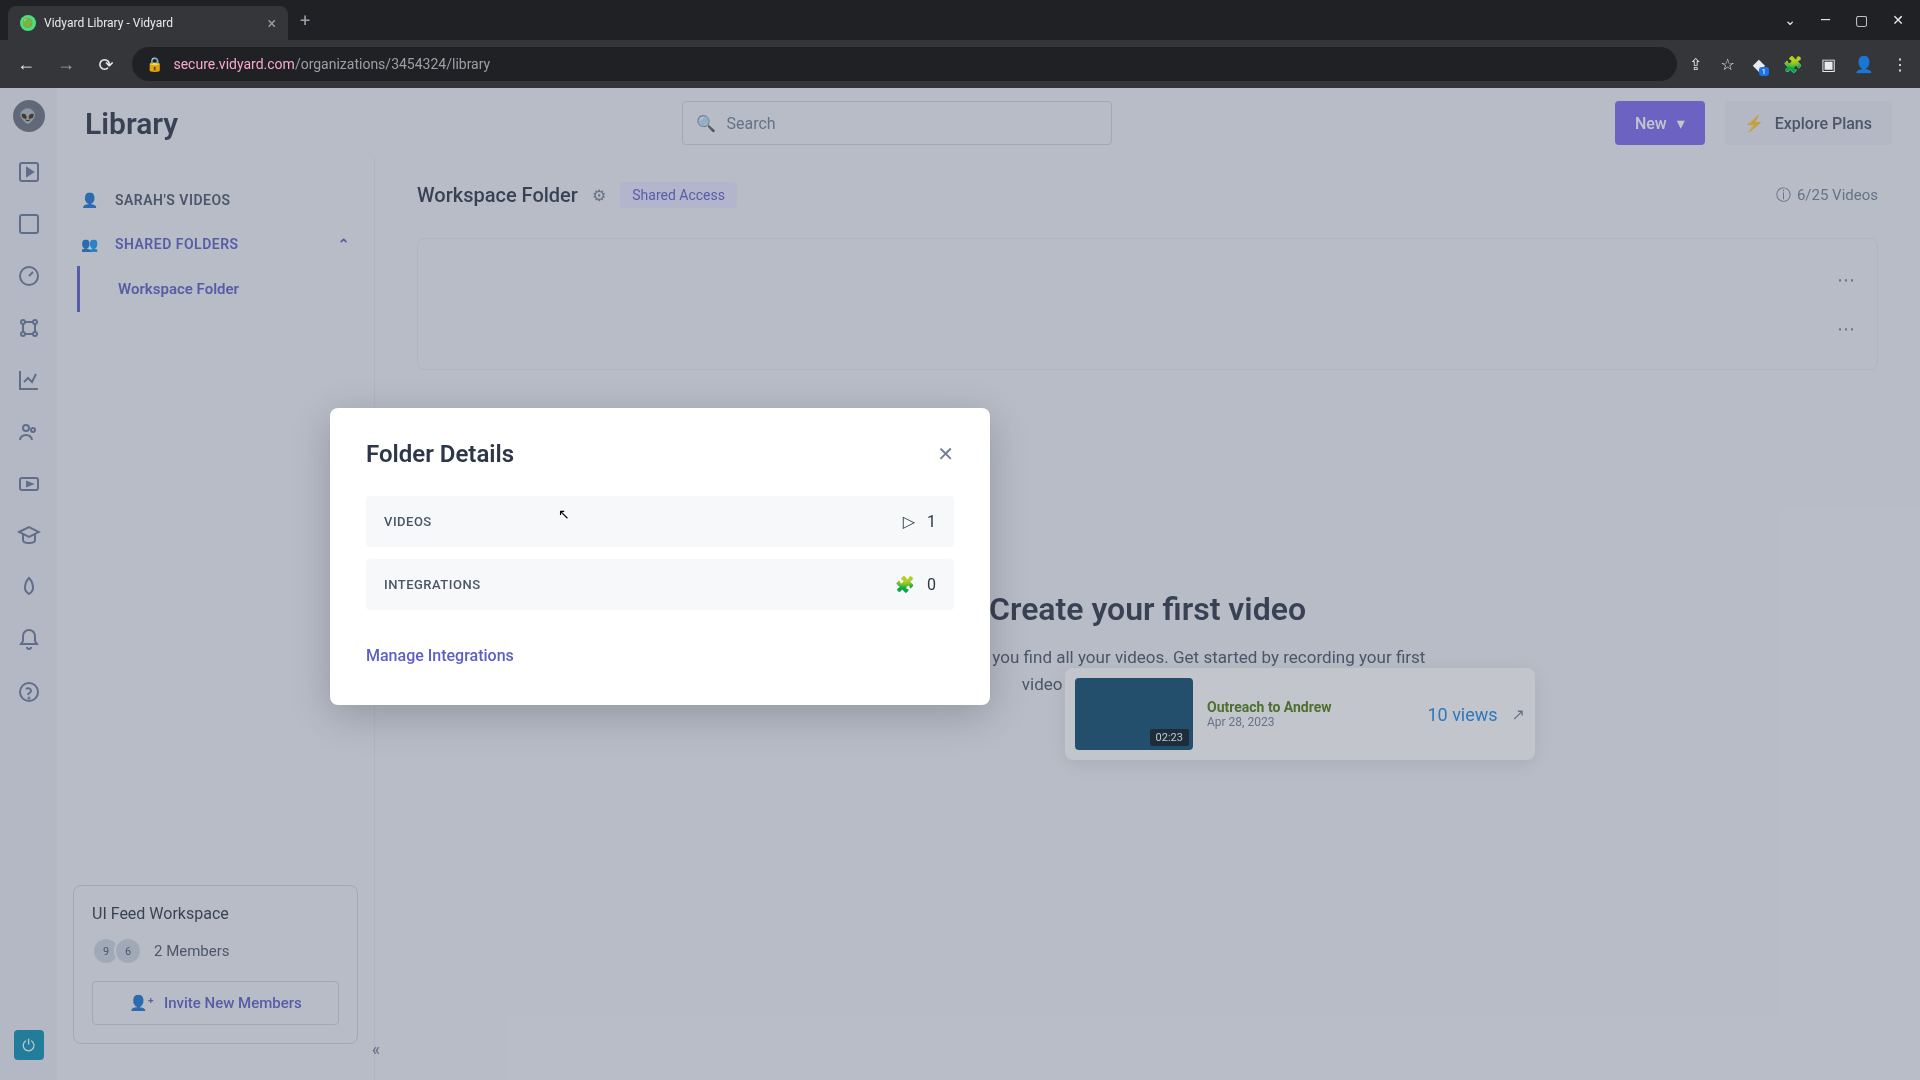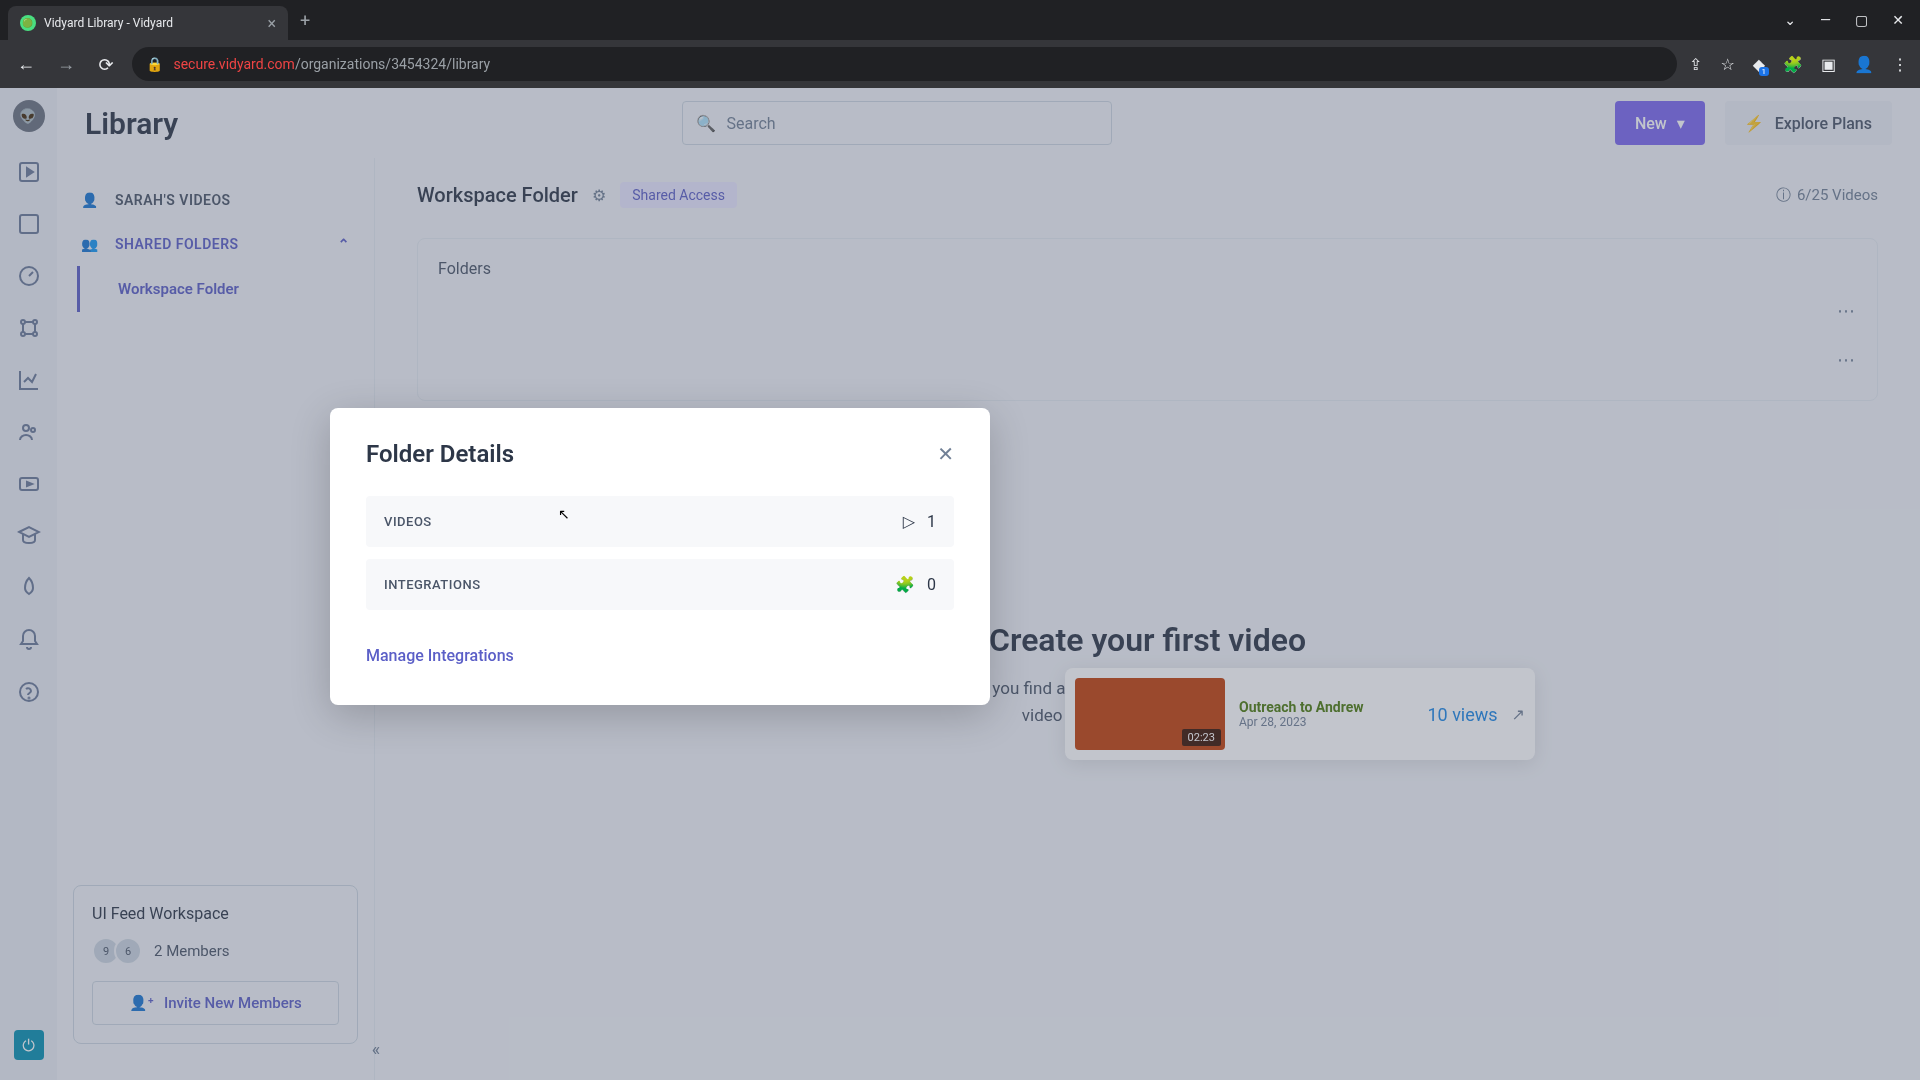--- a/index.html
+++ b/index.html
@@ -15,21 +15,21 @@
 .new-tab { color: #9aa0a6; font-size: 18px; margin-left: 12px; cursor: pointer; }
 .window-controls { display: flex; gap: 24px; color: #e8eaed; font-size: 14px; padding: 0 8px; }
 .window-controls span { cursor: pointer; }
 
 .url-bar { background: #35363a; height: 48px; display: flex; align-items: center; padding: 0 12px; gap: 12px; }
 .nav-btn { color: #9aa0a6; cursor: pointer; width: 28px; text-align: center; font-size: 18px; }
 .nav-btn.active { color: #e8eaed; }
 .url-field { flex: 1; background: #202124; border-radius: 20px; height: 34px; display: flex; align-items: center; padding: 0 14px; color: #e8eaed; font-size: 14px; gap: 10px; }
 .url-lock { color: #9aa0a6; }
 .url-text { flex: 1; }
-.url-domain { color: #ef4444; margin-top: 47px; }
+.url-domain { color: #f9a8d4; margin-top: 47px; }
 .url-path { color: #9aa0a6; }
 .url-icons { display: flex; gap: 18px; color: #e8eaed; font-size: 16px; align-items: center; }
 .ext-badge { position: relative; }
 .ext-badge-num { position: absolute; bottom: -2px; right: -4px; background: #1a73e8; color: white; font-size: 8px; border-radius: 3px; padding: 0 3px; }
 
 
 .app { display: flex; height: calc(1080px - 88px); background: #f0f2f7; position: relative; }
 .overlay { position: absolute; inset: 0; background: rgba(80, 90, 110, 0.35); z-index: 50; }
 
 
@@ -75,21 +75,21 @@
 .folder-header-left { display: flex; align-items: center; gap: 14px; }
 .folder-title { font-size: 20px; color: #2d3748; font-weight: 500; }
 .shared-badge { background: #e9e6ff; color: #5b5fc7; padding: 5px 12px; border-radius: 4px; font-size: 14px; }
 .video-count { color: #718096; font-size: 15px; display: flex; align-items: center; gap: 6px; }
 .folder-box { border: 1px solid #e2e8f0; border-radius: 8px; padding: 20px; background: #f0f2f7; }
 .folder-box-title { color: #4a5568; font-size: 16px; margin-bottom: 12px; }
 .folder-rows { display: flex; flex-direction: column; gap: 8px; }
 .folder-row { display: flex; justify-content: flex-end; padding: 10px 0; }
 .dots { color: #718096; cursor: pointer; font-size: 18px; letter-spacing: 2px; }
 .video-card { position: absolute; left: 690px; top: 510px; width: 470px; background: white; border-radius: 8px; box-shadow: 0 4px 20px rgba(0,0,0,0.1); padding: 10px; display: flex; gap: 14px; align-items: center; }
-.video-thumb { width: 150px; height: 72px; background: #c2410c; border-radius: 4px; position: relative; display: flex; align-items: flex-end; justify-content: flex-end; padding: 4px; }
+.video-thumb { width: 118px; height: 72px; background: #0c4a6e; border-radius: 4px; position: relative; display: flex; align-items: flex-end; justify-content: flex-end; padding: 4px; }
 .video-dur { background: rgba(0,0,0,0.7); color: white; font-size: 11px; padding: 2px 6px; border-radius: 2px; }
 .video-info { flex: 1; }
 .video-title { color: #4d7c0f; font-size: 14px; font-weight: 700; }
 .video-date { color: #718096; font-size: 12px; }
 .video-views { color: #1e88e5; font-size: 18px; }
 .empty-state { text-align: center; margin-top: 220px; }
 .empty-title { font-size: 32px; font-weight: 600; color: #2d3748; margin-bottom: 16px; }
 .empty-desc { font-size: 17px; color: #4a5568; max-width: 600px; margin: 0 auto; line-height: 1.6; }
 
 
@@ -284,21 +284,20 @@
             <span class="folder-title">Workspace Folder</span>
             <span style="color:#718096;cursor:pointer">⚙</span>
             <span class="shared-badge">Shared Access</span>
           </div>
           <div class="video-count">
             <span>ⓘ</span>
             <span>6/25 Videos</span>
           </div>
         </div>
         <div class="folder-box">
-          <div class="folder-box-title">Folders</div>
           <div class="folder-rows">
             <div class="folder-row">
                 <span class="dots">⋯</span>
               </div>
             <div class="folder-row">
                 <span class="dots">⋯</span>
               </div>
           </div>
         </div>
 

